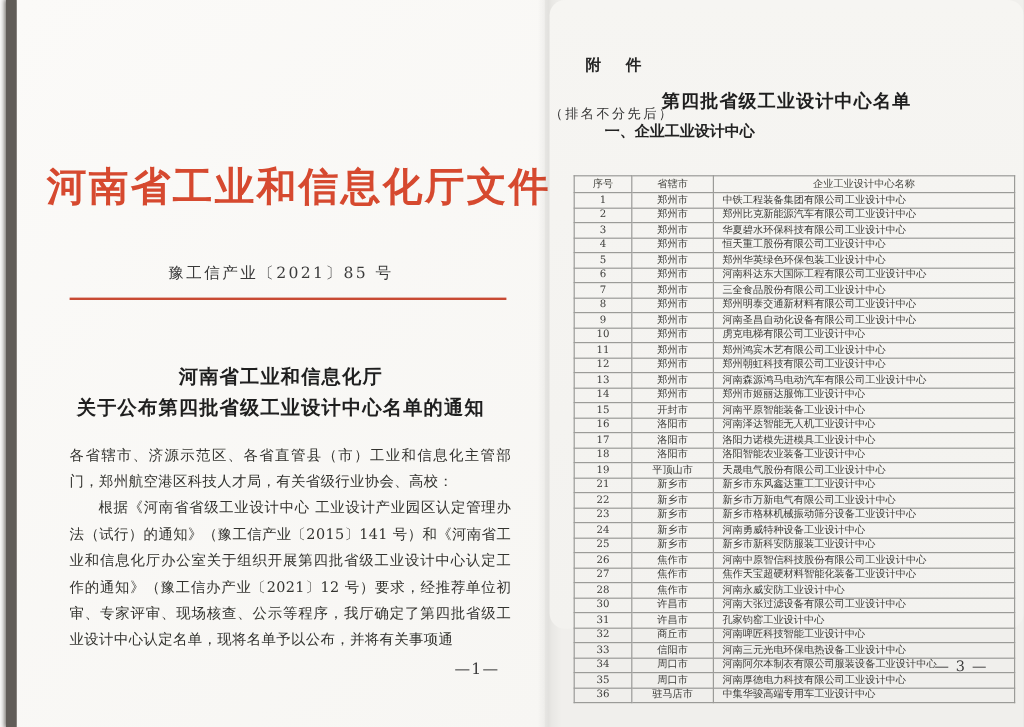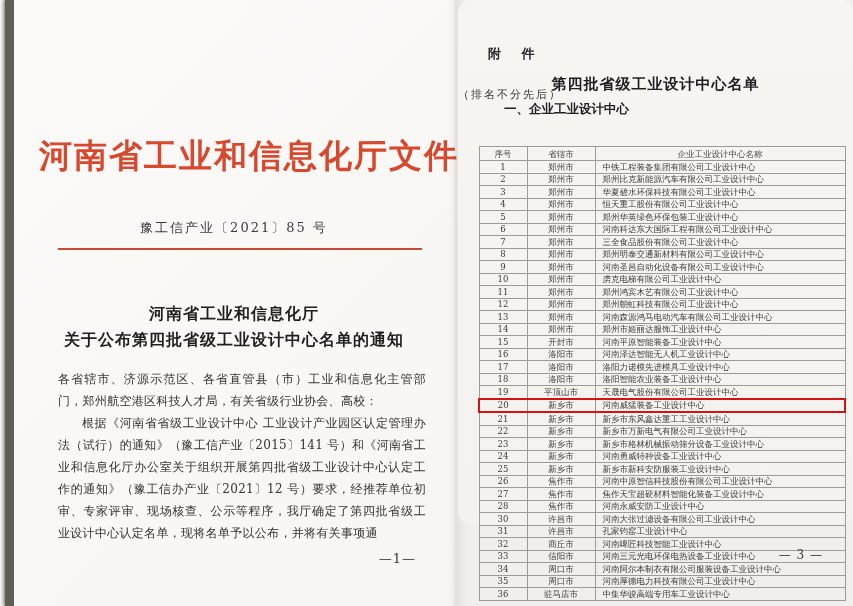--- a/index.html
+++ b/index.html
@@ -185,25 +185,20 @@
           <tr>
             <td>18</td>
             <td>洛阳市</td>
             <td class="name">洛阳智能农业装备工业设计中心</td>
           </tr>
           <tr>
             <td>19</td>
             <td>平顶山市</td>
             <td class="name">天晟电气股份有限公司工业设计中心</td>
           </tr>
-          <tr class="hl">
-            <td>20</td>
-            <td>新乡市</td>
-            <td class="name">河南威猛装备工业设计中心</td>
-          </tr>
           <tr>
             <td>21</td>
             <td>新乡市</td>
             <td class="name">新乡市东风鑫达重工工业设计中心</td>
           </tr>
           <tr>
             <td>22</td>
             <td>新乡市</td>
             <td class="name">新乡市万新电气有限公司工业设计中心</td>
           </tr>

